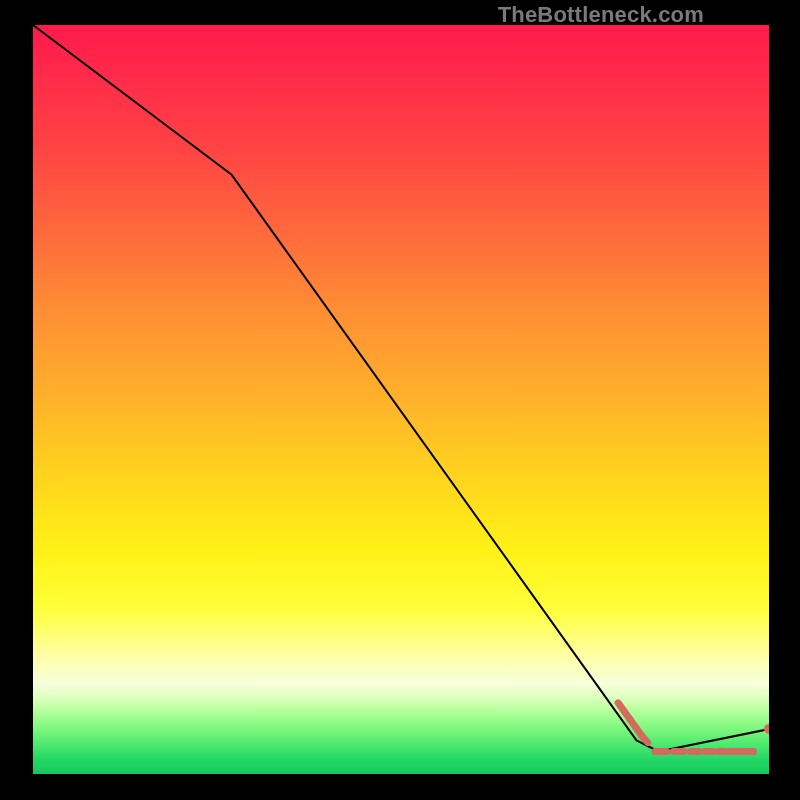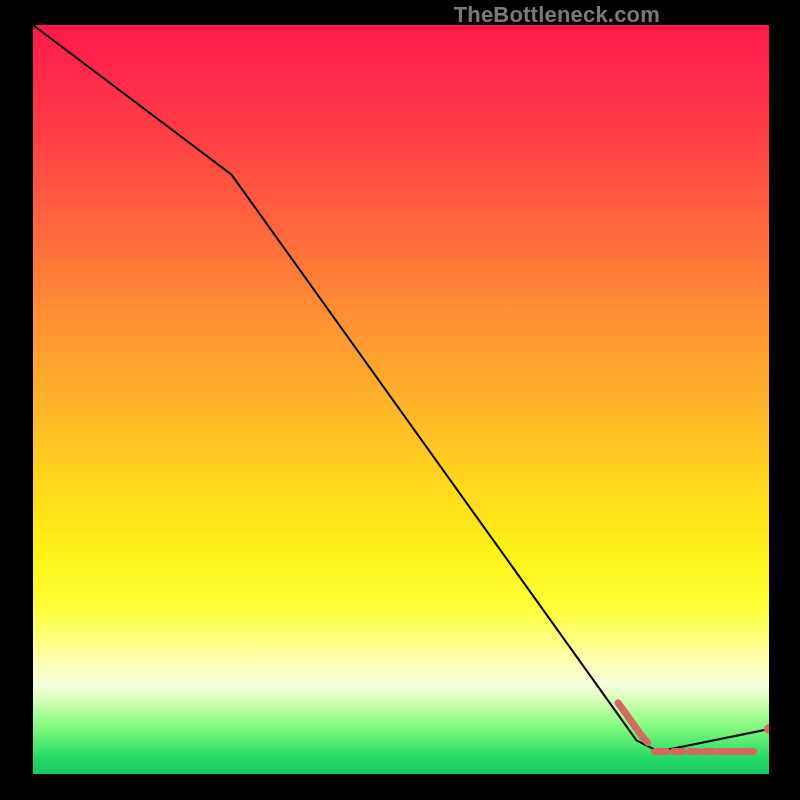--- a/index.html
+++ b/index.html
@@ -9,20 +9,21 @@
     height: 800px;
     background: #000;
     overflow: hidden;
     font-family: Arial, Helvetica, sans-serif;
   }
   .frame {
     position: relative;
     width: 670px;
     height: 800px;
     background: #000;
+    padding-left: 44px;
   }
   .watermark {
     position: absolute;
     top: 2px;
     right: 10px;
     color: #7a7a7a;
     font-size: 22px;
     font-weight: 600;
     letter-spacing: 0.2px;
     z-index: 5;

